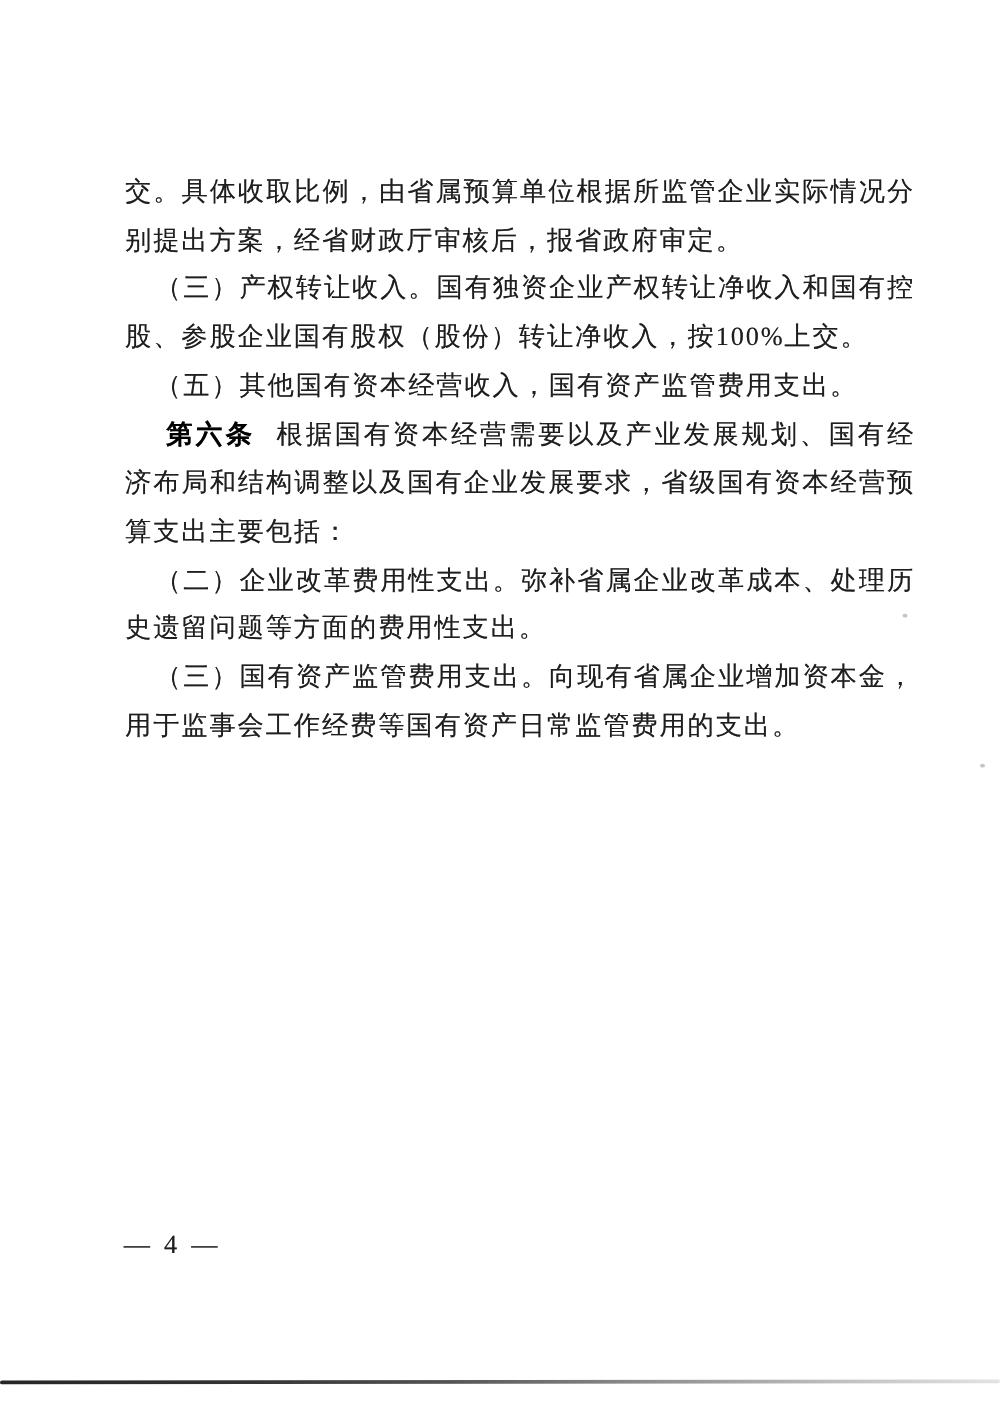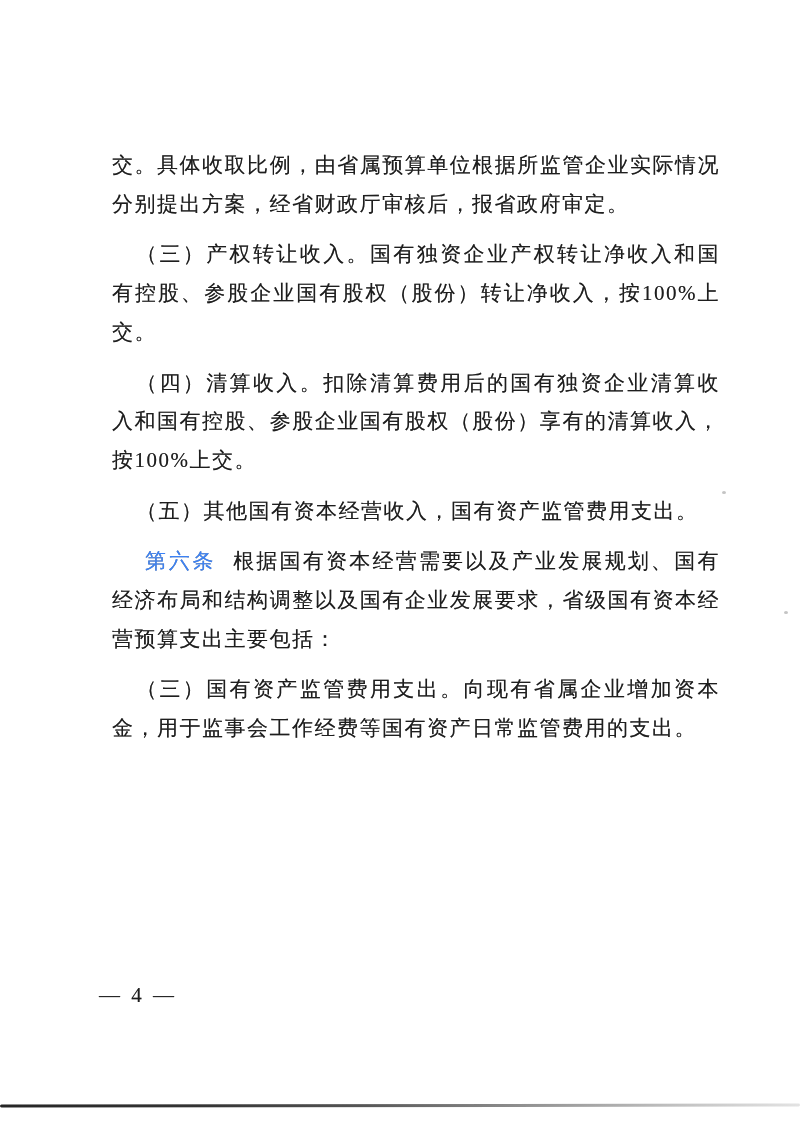--- a/index.html
+++ b/index.html
@@ -25,30 +25,30 @@
     top: 134px;
     width: 632px;
     color: #1e1e1e;
     font-size: 21px;
     line-height: 38.7px;
     letter-spacing: 1.5px;
     text-align: justify;
     text-shadow: 0 0 0.4px rgba(20,20,20,0.55);
   }
   .para {
-    margin: 12px;
+    margin: 0;
     padding: 0;
     text-indent: 24px;
   }
   .para.no-indent { text-indent: 0; }
   .para.article { text-indent: 33px; }
   .lead {
-    font-weight: normal;
+    font-weight: bold;
     font-family: "Liberation Sans", "DejaVu Sans", sans-serif;
-    color: #3b82f6;
+    color: #000000;
     margin-right: 17px;
     letter-spacing: 2px;
   }
   .page-number {
     position: absolute;
     left: 99px;
     top: 983px;
     font-size: 21px;
     letter-spacing: 3px;
     color: #1e1e1e;
@@ -81,27 +81,27 @@
 <div class="page">
 
   <div class="text-block">
     <p class="para no-indent">
       <span>交。具体收取比例，由省属预算单位根据所监管企业实际情况分别提出方案，经省财政厅审核后，报省政府审定。</span>
     </p>
     <p class="para">
       <span>（三）产权转让收入。国有独资企业产权转让净收入和国有控股、参股企业国有股权（股份）转让净收入，按100%上交。</span>
     </p>
     <p class="para">
-      <span>（四）清算收入。扣除清算费用后的国有独资企业清算收入和国有控股、参股企业国有股权（股份）享有的清算收入，按100%上交。</span>
-    </p>
-    <p class="para">
       <span>（五）其他国有资本经营收入，国有资产监管费用支出。</span>
     </p>
     <p class="para article">
       <span class="lead">第六条</span><span>根据国有资本经营需要以及产业发展规划、国有经济布局和结构调整以及国有企业发展要求，省级国有资本经营预算支出主要包括：</span>
+    </p>
+    <p class="para">
+      <span>（二）企业改革费用性支出。弥补省属企业改革成本、处理历史遗留问题等方面的费用性支出。</span>
     </p>
     <p class="para">
       <span>（三）国有资产监管费用支出。向现有省属企业增加资本金，用于监事会工作经费等国有资产日常监管费用的支出。</span>
     </p>
   </div>
 
   <div class="page-number">— 4 —</div>
 
   <div class="scan-line"></div>
   <div class="speck" id="speck-1"></div>

